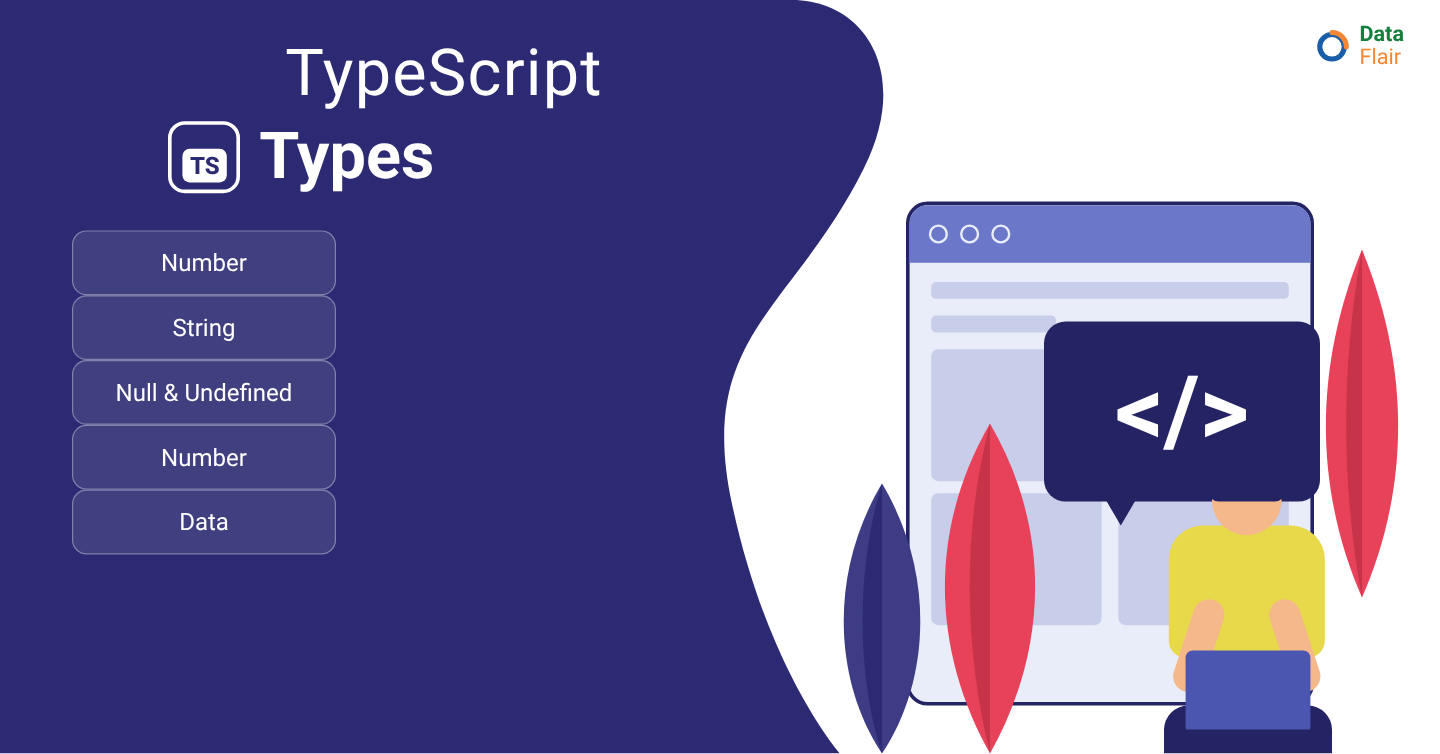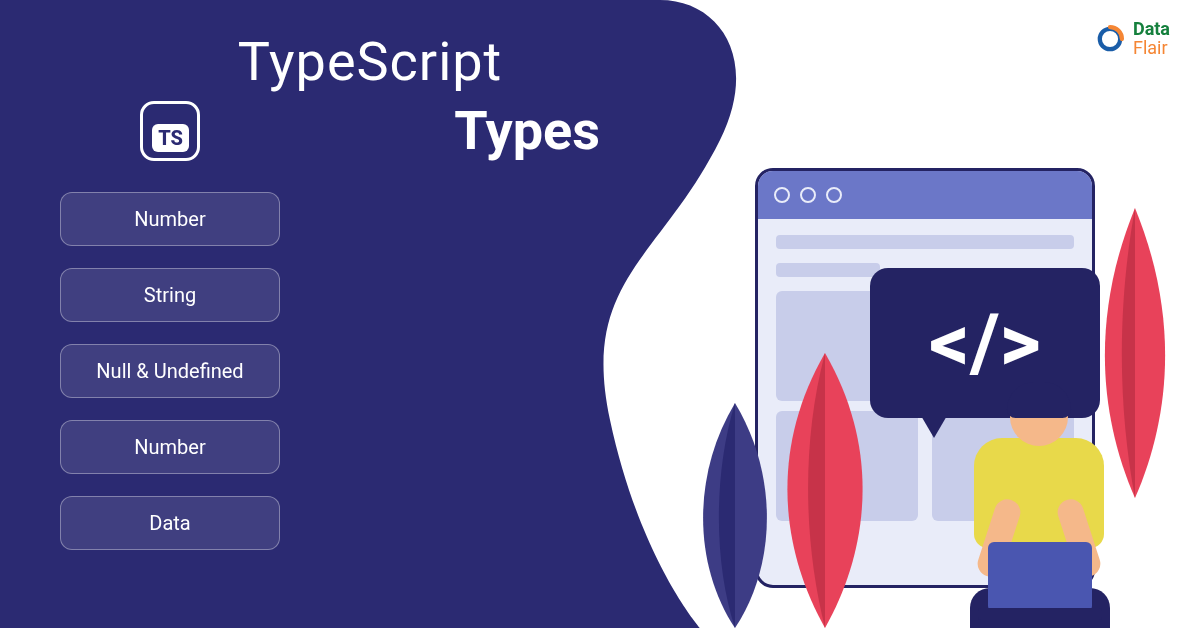--- a/index.html
+++ b/index.html
@@ -32,21 +32,21 @@
     margin-bottom: 30px;
   }
   .title1 {
     font-size: 54px;
     font-weight: 400;
     letter-spacing: 1px;
   }
   .title-row2 {
     display: flex;
     align-items: center;
-    justify-content: space-between;
+    justify-content: flex-start;
     gap: 16px;
     margin-top: 6px;
   }
   .ts-badge {
     width: 60px; height: 60px;
     border: 3px solid #fff;
     border-radius: 14px;
     display: flex;
     align-items: flex-end;
     justify-content: flex-end;
@@ -68,21 +68,20 @@
   }
   .pills {
     display: flex;
     gap: 30px;
     margin-top: 10px;
     margin-left: -20px;
   }
   .pill-col {
     display: flex;
     flex-direction: column;
-    gap: 22px;
   }
   .pill-col.right { margin-top: 45px; }
   .pill {
     background: rgba(255,255,255,0.10);
     border: 1px solid rgba(255,255,255,0.35);
     border-radius: 12px;
     padding: 14px 20px;
     text-align: center;
     font-size: 20px;
     min-width: 220px;

